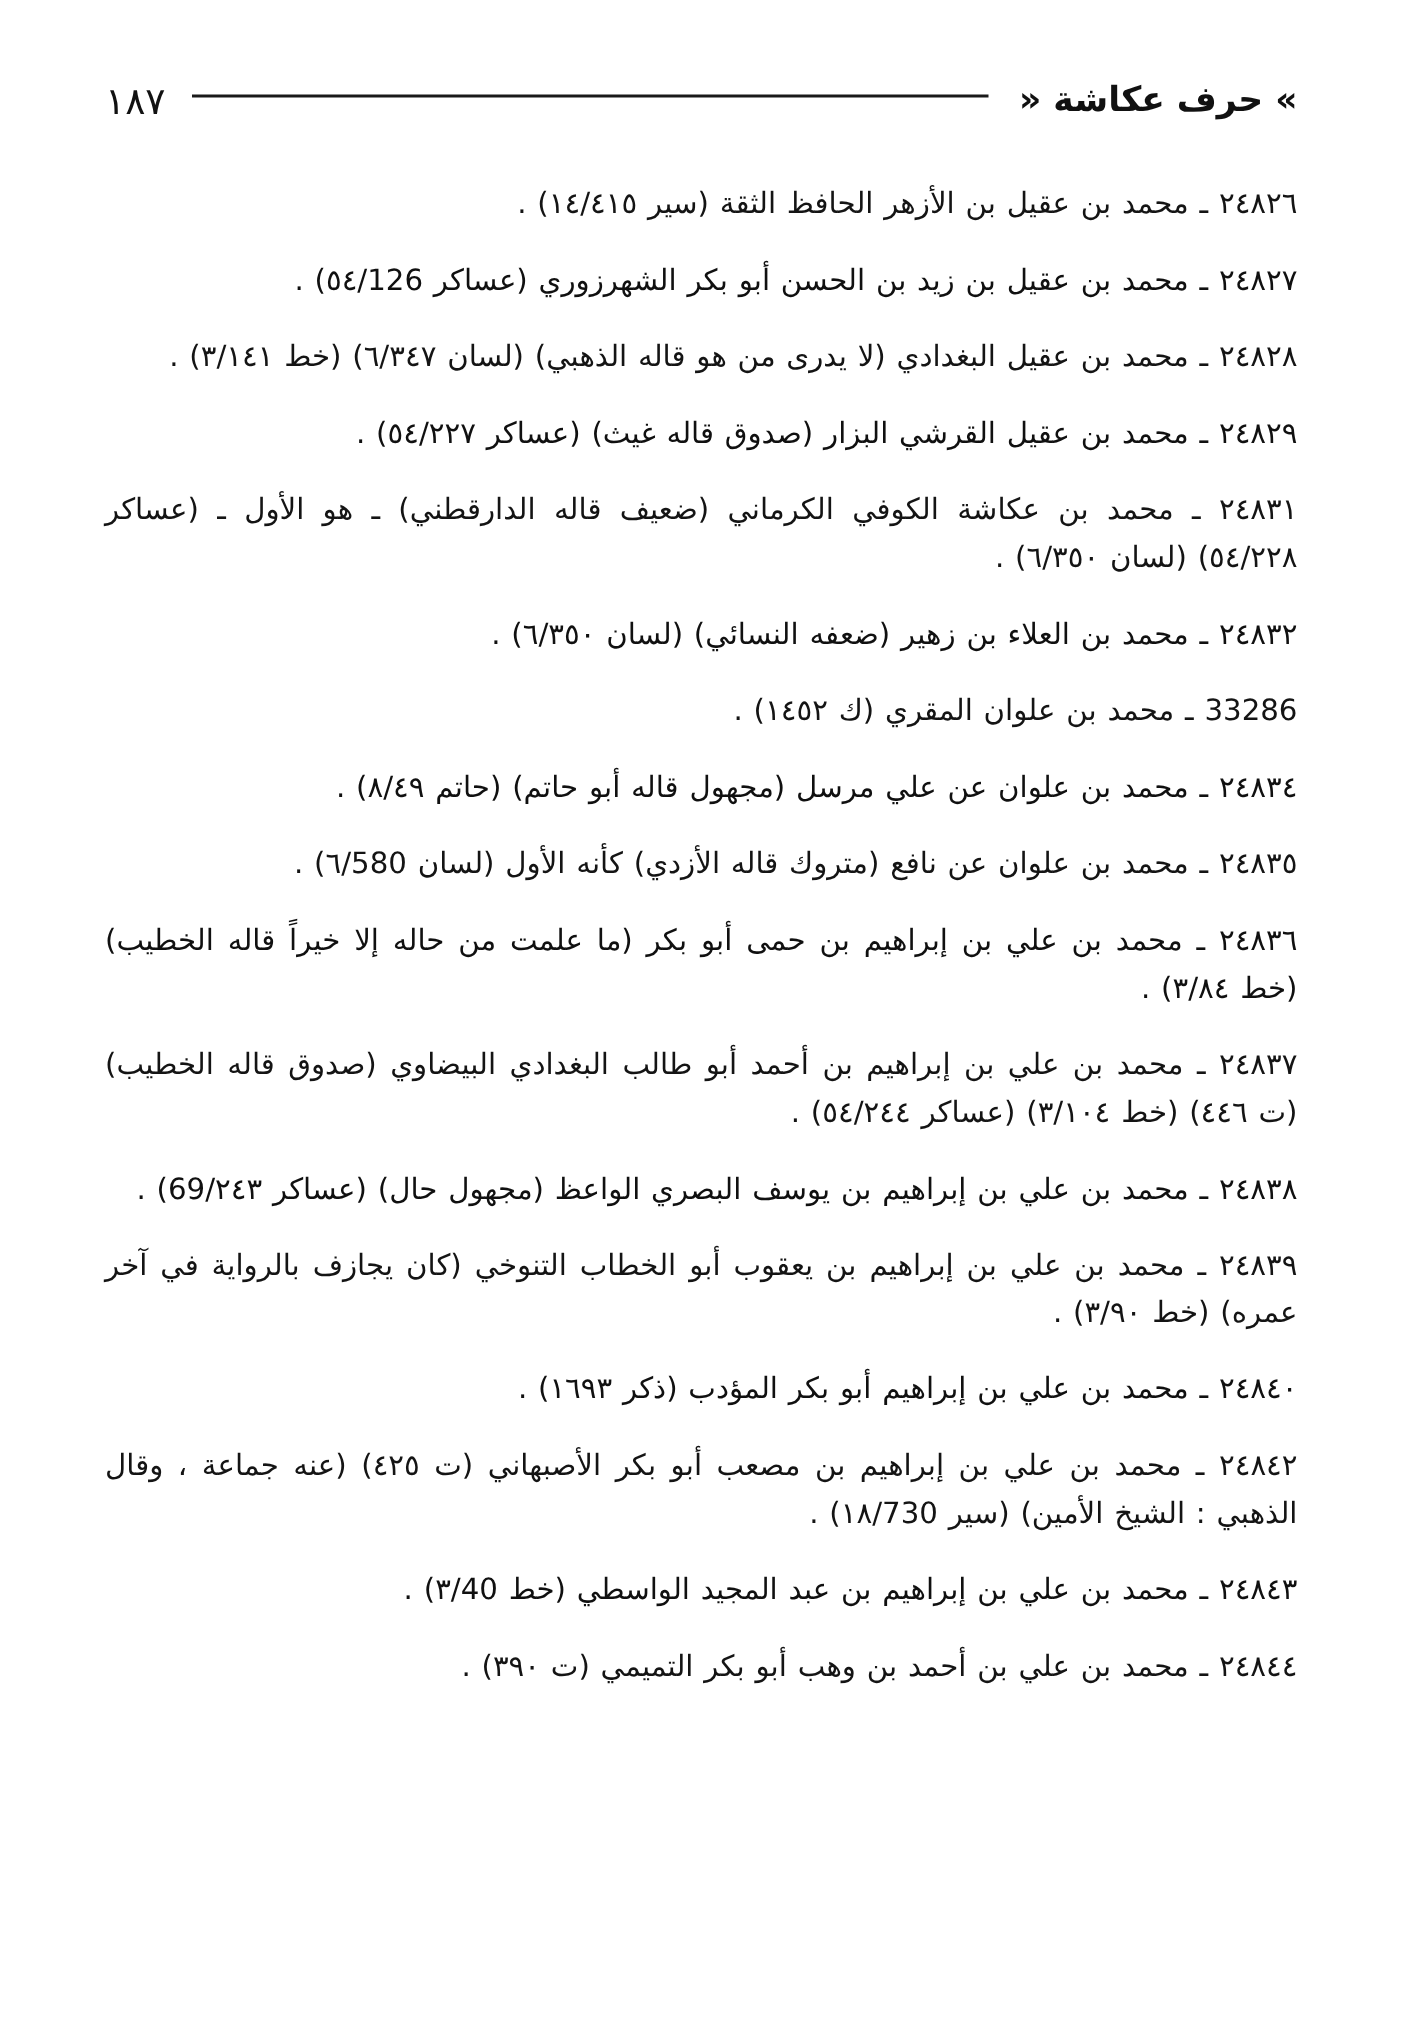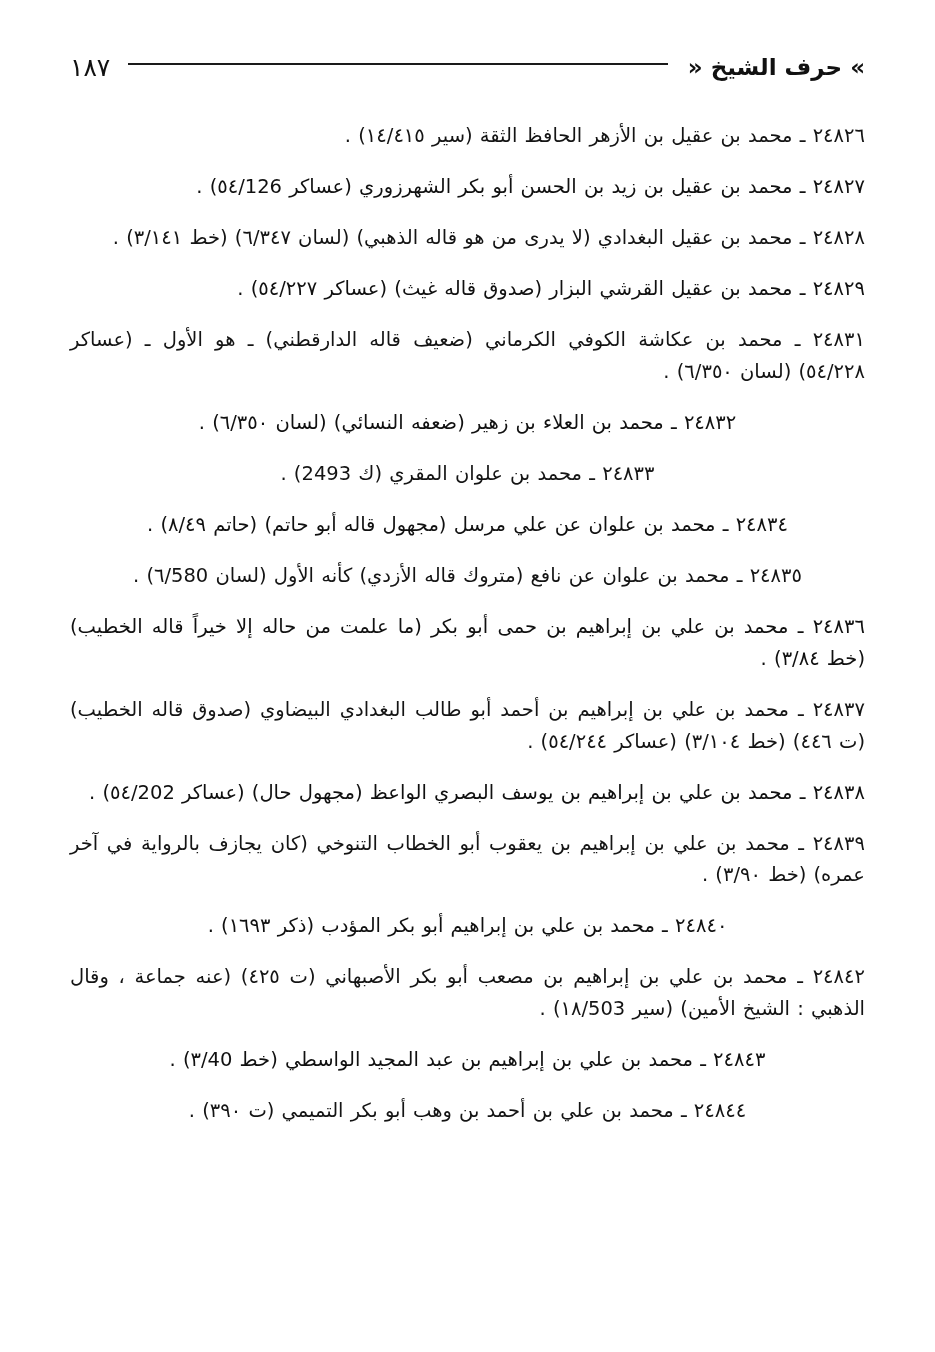--- a/index.html
+++ b/index.html
@@ -61,51 +61,51 @@
   }
   .entry {
     font-size: 19.5px;
     line-height: 1.62;
     margin-bottom: 9px;
     text-align: justify;
     text-justify: inter-word;
     word-spacing: 1px;
   }
   .entry-single {
-    text-align: center;
+    text-align: right;
   }
 
   
   .entry:nth-child(odd) { color: #141414; }
   .entry:nth-child(even) { color: #101010; }
 </style>
 </head>
 <body>
 
 <div class="page">
 
   <div class="header">
-    <span class="header-running-title">» حرف الشيخ «</span>
+    <span class="header-running-title">» حرف عكاشة «</span>
     <span class="header-rule"></span>
     <span class="header-page-number">١٨٧</span>
   </div>
 
   <div class="entries">
     <p class="entry">٢٤٨٢٦ ـ محمد بن عقيل بن الأزهر الحافظ الثقة (سير ١٤/٤١٥) .</p>
     <p class="entry">٢٤٨٢٧ ـ محمد بن عقيل بن زيد بن الحسن أبو بكر الشهرزوري (عساكر ٥٤/126) .</p>
     <p class="entry">٢٤٨٢٨ ـ محمد بن عقيل البغدادي (لا يدرى من هو قاله الذهبي) (لسان ٦/٣٤٧) (خط ٣/١٤١) .</p>
     <p class="entry">٢٤٨٢٩ ـ محمد بن عقيل القرشي البزار (صدوق قاله غيث) (عساكر ٥٤/٢٢٧) .</p>
     <p class="entry">٢٤٨٣١ ـ محمد بن عكاشة الكوفي الكرماني (ضعيف قاله الدارقطني) ـ هو الأول ـ (عساكر ٥٤/٢٢٨) (لسان ٦/٣٥٠) .</p>
     <p class="entry entry-single">٢٤٨٣٢ ـ محمد بن العلاء بن زهير (ضعفه النسائي) (لسان ٦/٣٥٠) .</p>
-    <p class="entry entry-single">٢٤٨٣٣ ـ محمد بن علوان المقري (ك 2493) .</p>
+    <p class="entry entry-single">33286 ـ محمد بن علوان المقري (ك ١٤٥٢) .</p>
     <p class="entry entry-single">٢٤٨٣٤ ـ محمد بن علوان عن علي مرسل (مجهول قاله أبو حاتم) (حاتم ٨/٤٩) .</p>
     <p class="entry entry-single">٢٤٨٣٥ ـ محمد بن علوان عن نافع (متروك قاله الأزدي) كأنه الأول (لسان ٦/580) .</p>
     <p class="entry">٢٤٨٣٦ ـ محمد بن علي بن إبراهيم بن حمى أبو بكر (ما علمت من حاله إلا خيراً قاله الخطيب) (خط ٣/٨٤) .</p>
     <p class="entry">٢٤٨٣٧ ـ محمد بن علي بن إبراهيم بن أحمد أبو طالب البغدادي البيضاوي (صدوق قاله الخطيب) (ت ٤٤٦) (خط ٣/١٠٤) (عساكر ٥٤/٢٤٤) .</p>
-    <p class="entry">٢٤٨٣٨ ـ محمد بن علي بن إبراهيم بن يوسف البصري الواعظ (مجهول حال) (عساكر ٥٤/202) .</p>
+    <p class="entry">٢٤٨٣٨ ـ محمد بن علي بن إبراهيم بن يوسف البصري الواعظ (مجهول حال) (عساكر 69/٢٤٣) .</p>
     <p class="entry">٢٤٨٣٩ ـ محمد بن علي بن إبراهيم بن يعقوب أبو الخطاب التنوخي (كان يجازف بالرواية في آخر عمره) (خط ٣/٩٠) .</p>
     <p class="entry entry-single">٢٤٨٤٠ ـ محمد بن علي بن إبراهيم أبو بكر المؤدب (ذكر ١٦٩٣) .</p>
-    <p class="entry">٢٤٨٤٢ ـ محمد بن علي بن إبراهيم بن مصعب أبو بكر الأصبهاني (ت ٤٢٥) (عنه جماعة ، وقال الذهبي : الشيخ الأمين) (سير ١٨/503) .</p>
+    <p class="entry">٢٤٨٤٢ ـ محمد بن علي بن إبراهيم بن مصعب أبو بكر الأصبهاني (ت ٤٢٥) (عنه جماعة ، وقال الذهبي : الشيخ الأمين) (سير ١٨/730) .</p>
     <p class="entry entry-single">٢٤٨٤٣ ـ محمد بن علي بن إبراهيم بن عبد المجيد الواسطي (خط ٣/40) .</p>
     <p class="entry entry-single">٢٤٨٤٤ ـ محمد بن علي بن أحمد بن وهب أبو بكر التميمي (ت ٣٩٠) .</p>
   </div>
 
 </div>
 
 </body></html>

